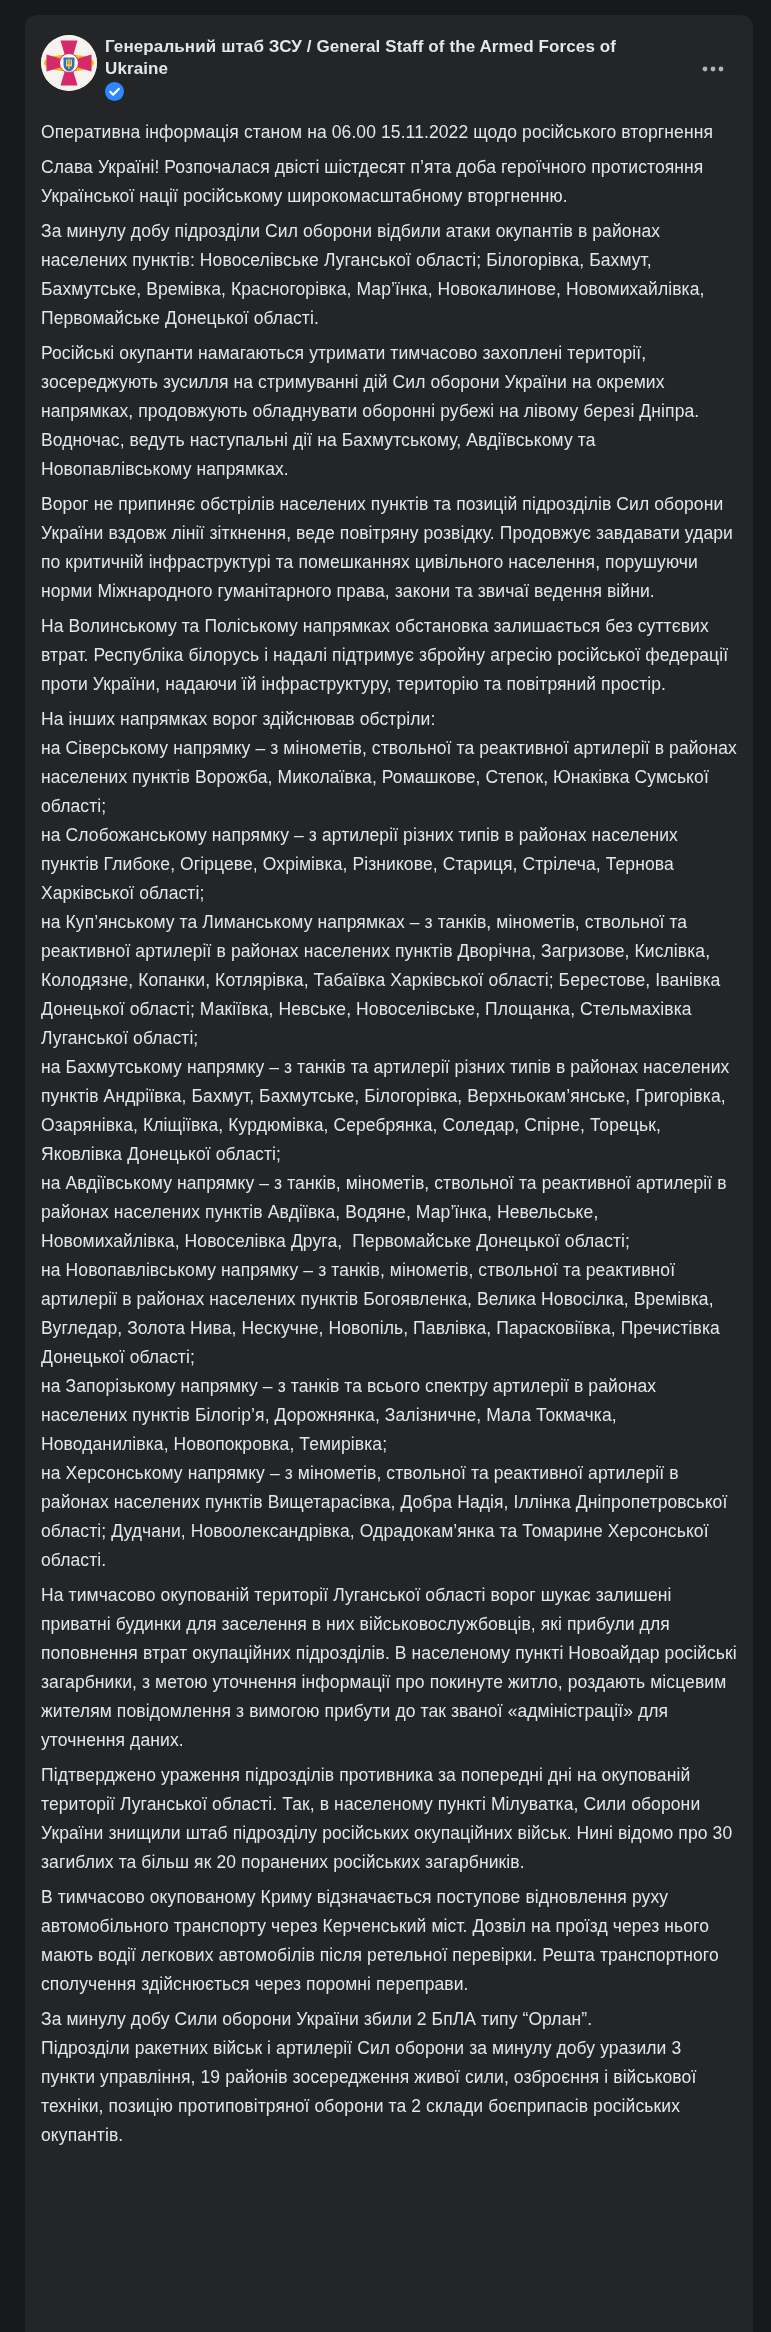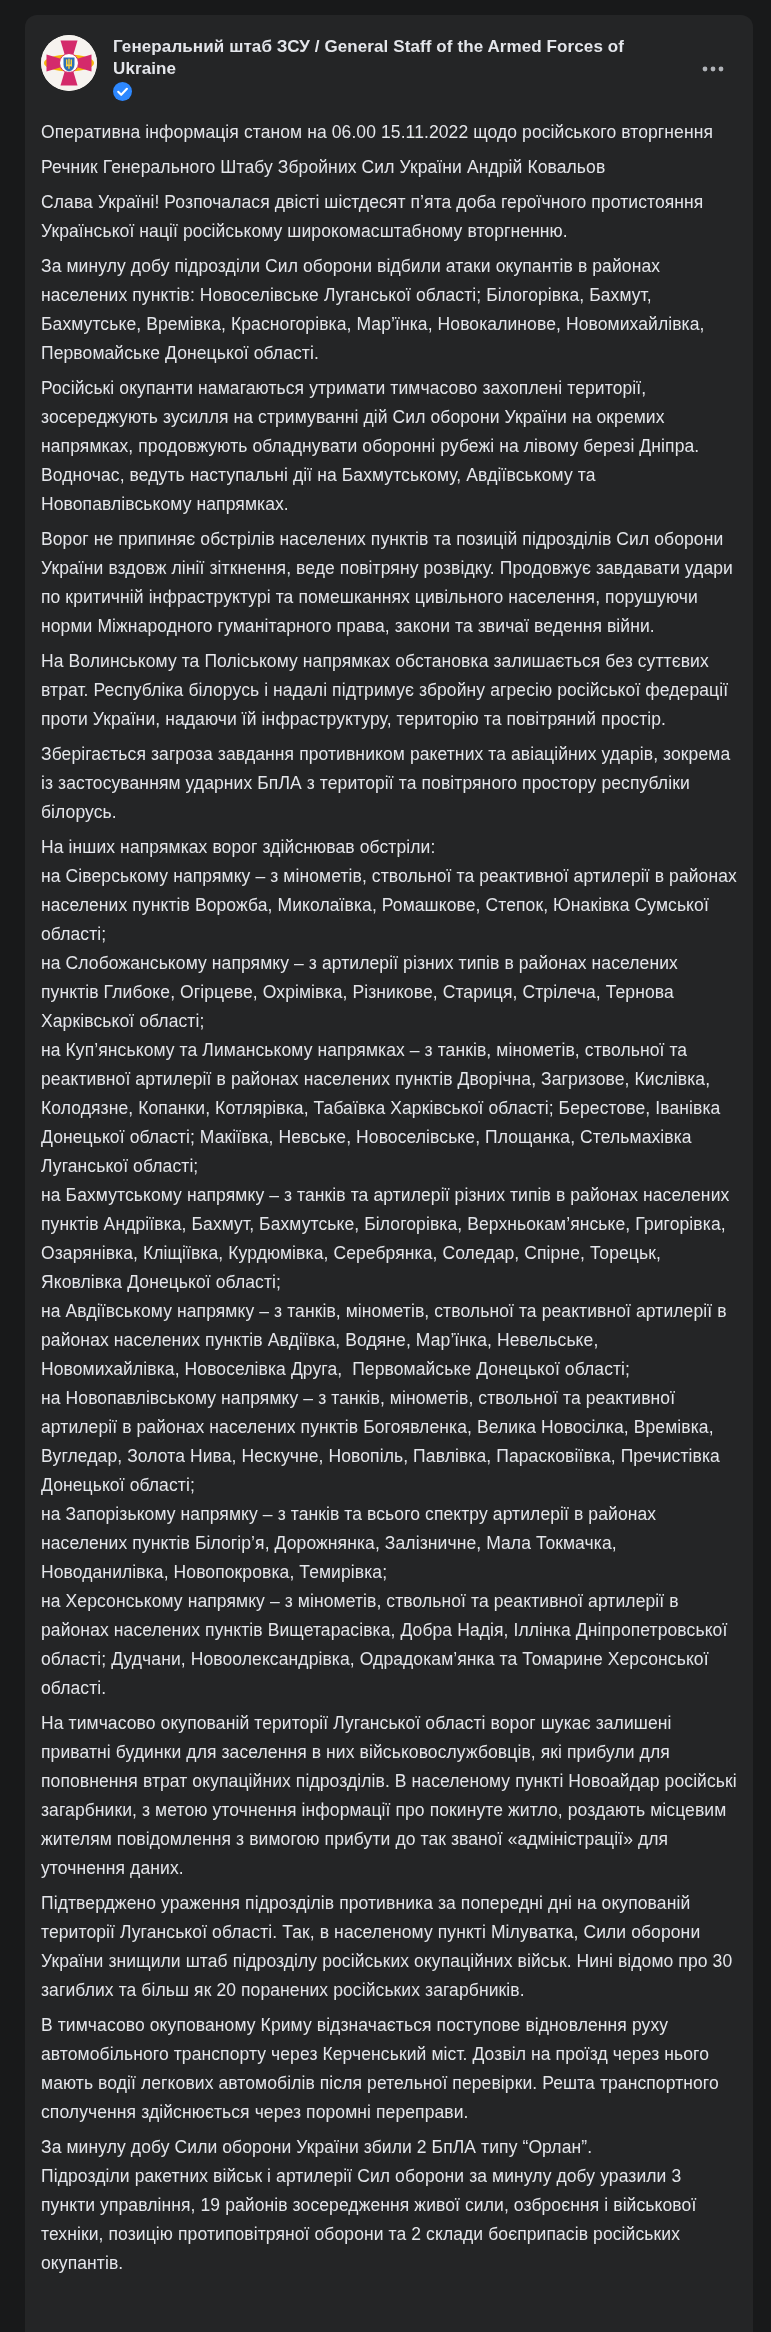--- a/index.html
+++ b/index.html
@@ -31,21 +31,21 @@
     width: 56px;
     height: 56px;
     border-radius: 50%;
     overflow: hidden;
     flex: 0 0 56px;
     cursor: pointer;
     background: #f6f3ef;
   }
   .avatar svg { display: block; }
   .header-info {
-    margin-left: 16px;
+    margin-left: 8px;
     padding-top: 1px;
     min-width: 0;
   }
   .page-name {
     color: #e4e6eb;
     font-size: 17px;
     line-height: 22px;
     font-weight: 700;
     letter-spacing: .1px;
     max-width: 560px;
@@ -138,27 +138,25 @@
           <circle cx="4" cy="12" r="2.4" fill="#b0b3b8"></circle>
           <circle cx="12" cy="12" r="2.4" fill="#b0b3b8"></circle>
           <circle cx="20" cy="12" r="2.4" fill="#b0b3b8"></circle>
         </svg>
       </span>
     </div>
   </div>
 
   <div class="post-text">
     <div class="para">Оперативна інформація станом на 06.00 15.11.2022 щодо російського вторгнення</div>
-    <div class="para">Речник Генерального Штабу Збройних Сил України Андрій Ковальов</div>
     <div class="para">Слава Україні! Розпочалася двісті шістдесят п’ята доба героїчного протистояння Української нації російському широкомасштабному вторгненню.</div>
     <div class="para">За минулу добу підрозділи Сил оборони відбили атаки окупантів в районах населених пунктів: Новоселівське Луганської області; Білогорівка, Бахмут, Бахмутське, Времівка, Красногорівка, Мар’їнка, Новокалинове, Новомихайлівка, Первомайське Донецької області.</div>
     <div class="para">Російські окупанти намагаються утримати тимчасово захоплені території, зосереджують зусилля на стримуванні дій Сил оборони України на окремих напрямках, продовжують обладнувати оборонні рубежі на лівому березі Дніпра. Водночас, ведуть наступальні дії на Бахмутському, Авдіївському та Новопавлівському напрямках.</div>
     <div class="para">Ворог не припиняє обстрілів населених пунктів та позицій підрозділів Сил оборони України вздовж лінії зіткнення, веде повітряну розвідку. Продовжує завдавати удари по критичній інфраструктурі та помешканнях цивільного населення, порушуючи норми Міжнародного гуманітарного права, закони та звичаї ведення війни.</div>
     <div class="para">На Волинському та Поліському напрямках обстановка залишається без суттєвих втрат. Республіка білорусь і надалі підтримує збройну агресію російської федерації проти України, надаючи їй інфраструктуру, територію та повітряний простір.</div>
-    <div class="para">Зберігається загроза завдання противником ракетних та авіаційних ударів, зокрема із застосуванням ударних БпЛА з території та повітряного простору республіки білорусь.</div>
     <div class="para">На інших напрямках ворог здійснював обстріли:
 на Сіверському напрямку – з мінометів, ствольної та реактивної артилерії в районах населених пунктів Ворожба, Миколаївка, Ромашкове, Степок, Юнаківка Сумської області;
 на Слобожанському напрямку – з артилерії різних типів в районах населених пунктів Глибоке, Огірцеве, Охрімівка, Різникове, Стариця, Стрілеча, Тернова Харківської області;
 на Куп’янському та Лиманському напрямках – з танків, мінометів, ствольної та реактивної артилерії в районах населених пунктів Дворічна, Загризове, Кислівка, Колодязне, Копанки, Котлярівка, Табаївка Харківської області; Берестове, Іванівка Донецької області; Макіївка, Невське, Новоселівське, Площанка, Стельмахівка Луганської області;
 на Бахмутському напрямку – з танків та артилерії різних типів в районах населених пунктів Андріївка, Бахмут, Бахмутське, Білогорівка, Верхньокам’янське, Григорівка, Озарянівка, Кліщіївка, Курдюмівка, Серебрянка, Соледар, Спірне, Торецьк, Яковлівка Донецької області;
 на Авдіївському напрямку – з танків, мінометів, ствольної та реактивної артилерії в районах населених пунктів Авдіївка, Водяне, Мар’їнка, Невельське, Новомихайлівка, Новоселівка Друга,  Первомайське Донецької області;
 на Новопавлівському напрямку – з танків, мінометів, ствольної та реактивної артилерії в районах населених пунктів Богоявленка, Велика Новосілка, Времівка, Вугледар, Золота Нива, Нескучне, Новопіль, Павлівка, Парасковіївка, Пречистівка Донецької області;
 на Запорізькому напрямку – з танків та всього спектру артилерії в районах населених пунктів Білогір’я, Дорожнянка, Залізничне, Мала Токмачка, Новоданилівка, Новопокровка, Темирівка;
 на Херсонському напрямку – з мінометів, ствольної та реактивної артилерії в районах населених пунктів Вищетарасівка, Добра Надія, Іллінка Дніпропетровської області; Дудчани, Новоолександрівка, Одрадокам’янка та Томарине Херсонської області.</div>
     <div class="para">На тимчасово окупованій території Луганської області ворог шукає залишені приватні будинки для заселення в них військовослужбовців, які прибули для поповнення втрат окупаційних підрозділів. В населеному пункті Новоайдар російські загарбники, з метою уточнення інформації про покинуте житло, роздають місцевим жителям повідомлення з вимогою прибути до так званої «адміністрації» для уточнення даних.</div>

